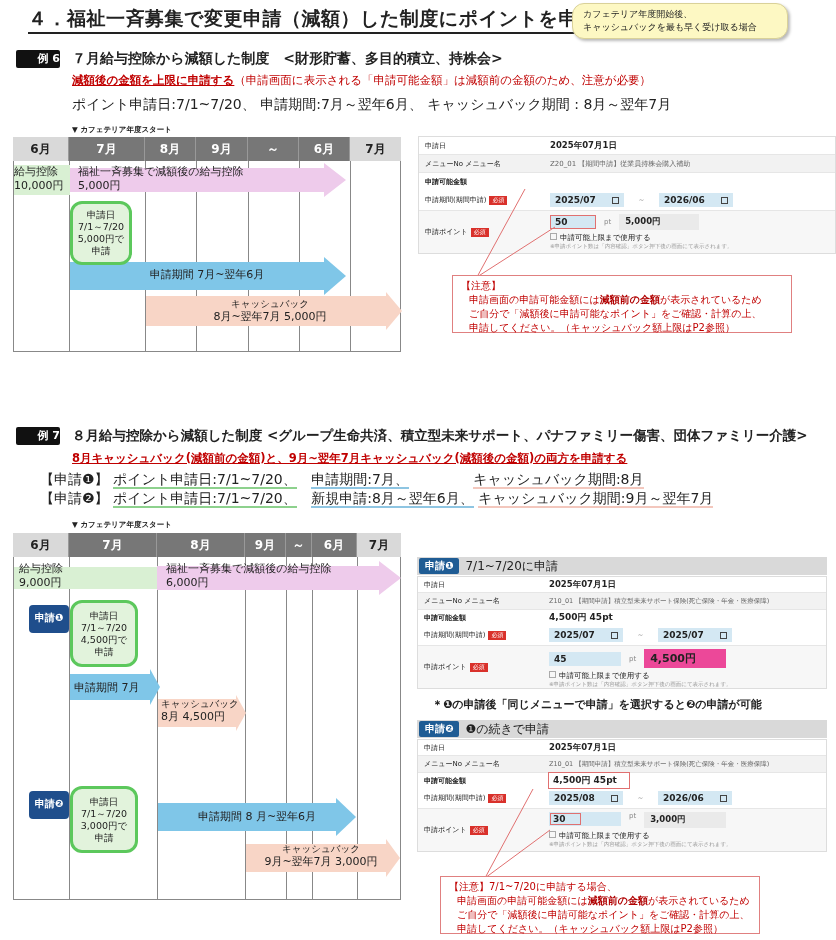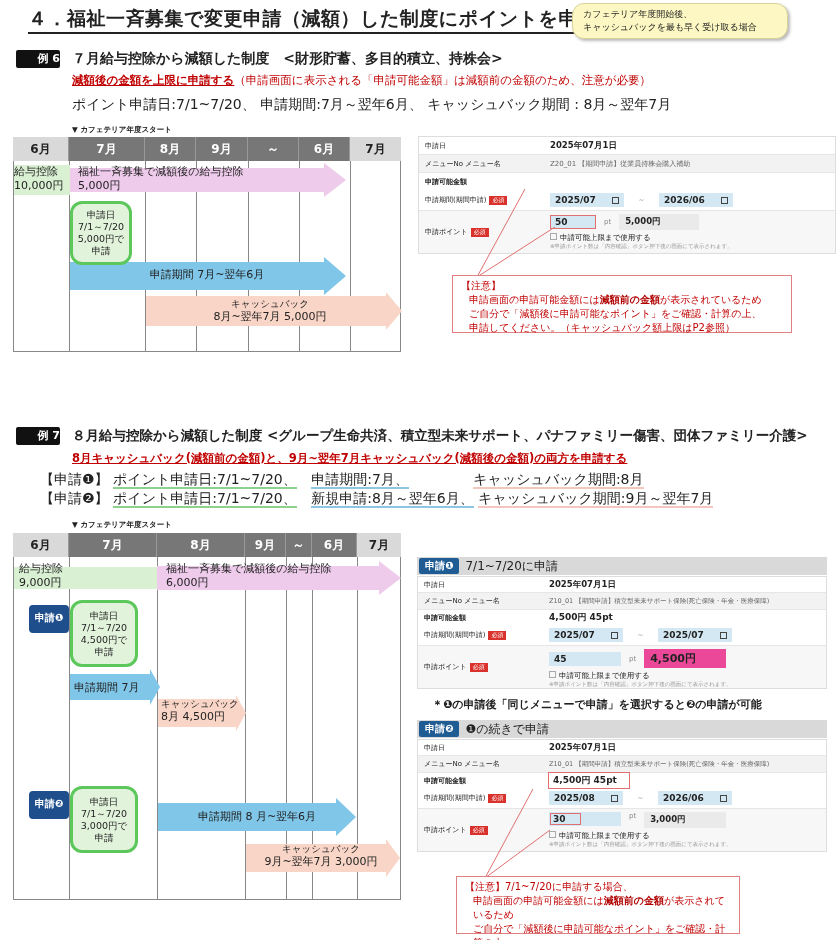--- a/index.html
+++ b/index.html
@@ -391,18 +391,18 @@
       <div style="margin-top:3px;font-size:7.5px"><span style="display:inline-block;width:7px;height:7px;border:1px solid #aaa;margin-right:3px"></span><span>申請可能上限まで使用する</span></div>
       <div style="font-size:5.5px;color:#999">※申請ポイント数は「内容確認」ボタン押下後の画面にて表示されます。</div>
     </div>
   </div>
 </div>
 
 <svg class="abs" style="left:415px;top:785px" width="200" height="100">
   <line x1="118" y1="4" x2="70" y2="93" stroke="#e07070" stroke-width="1"></line>
   <line x1="135" y1="45" x2="70" y2="93" stroke="#e07070" stroke-width="1"></line>
 </svg>
-<div class="note-box" style="left:456px;top:876px;width:284px;height:58px">
+<div class="note-box" style="left:440px;top:876px;width:320px;height:58px">
   <div>【注意】7/1~7/20に申請する場合、</div>
   <div style="padding-left:8px"><span>申請画面の申請可能金額には</span><b>減額前の金額</b><span>が表示されているため</span></div>
   <div style="padding-left:8px">ご自分で「減額後に申請可能なポイント」をご確認・計算の上、</div>
   <div style="padding-left:8px">申請してください。（キャッシュバック額上限はP2参照）</div>
 </div>
 
 </body></html>

